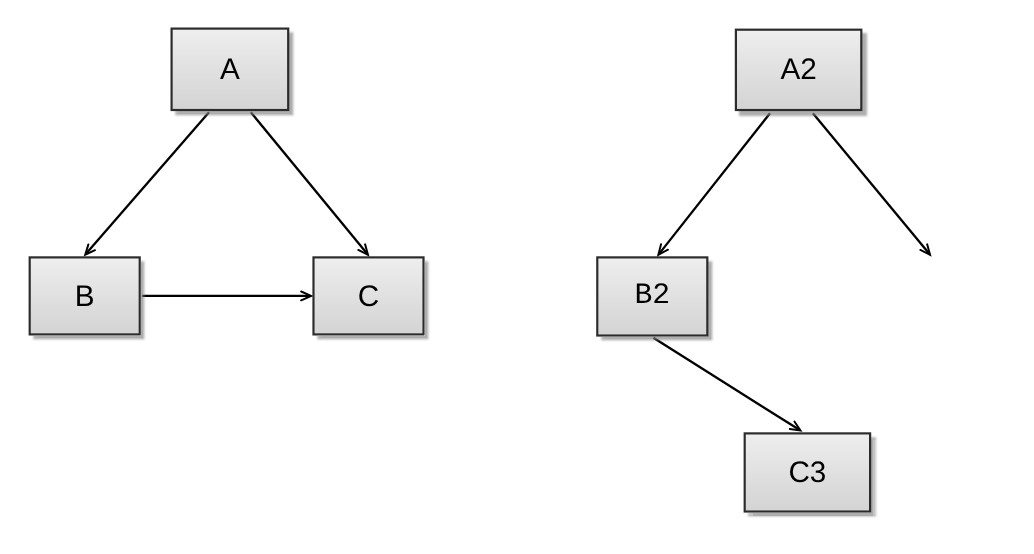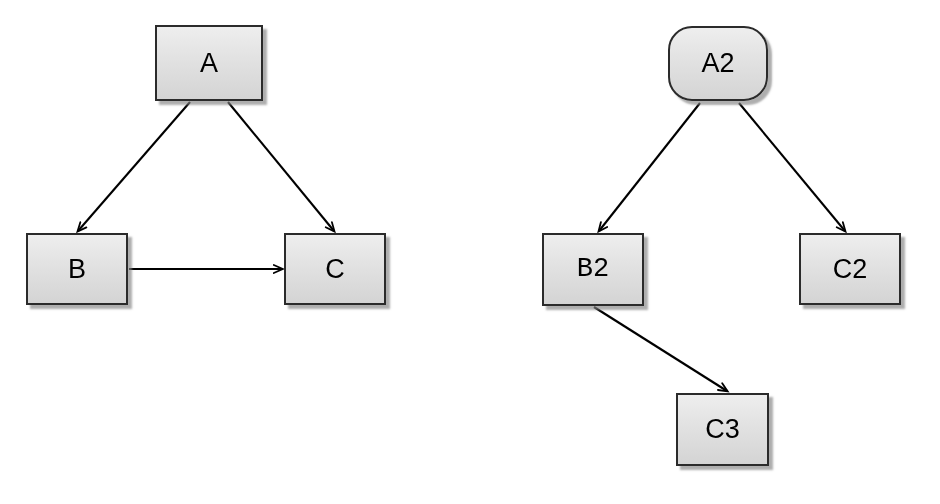--- a/index.html
+++ b/index.html
@@ -75,29 +75,26 @@
   </div>
 
   <div class="node" style="left: 26px; top: 233px; width: 102px; height: 72px;">
     <span class="node-label">B</span>
   </div>
 
   <div class="node" style="left: 284px; top: 233px; width: 102px; height: 72px;">
     <span class="node-label">C</span>
   </div>
 
-  <div class="node" style="left: 668px; top: 26px; width: 100px; height: 75px; border-radius: 24px;">
+  <div class="node" style="left: 668px; top: 26px; width: 116px; height: 75px;">
     <span class="node-label">A2</span>
   </div>
 
   <div class="node" style="left: 542px; top: 233px; width: 102px; height: 73px; font-family: Liberation Mono, monospace;">
     <span class="node-label">B2</span>
   </div>
 
-  <div class="node" style="left: 799px; top: 233px; width: 102px; height: 72px;">
-    <span class="node-label">C2</span>
-  </div>
 
-  <div class="node" style="left: 676px; top: 393px; width: 93px; height: 73px; justify-content: center;">
+  <div class="node" style="left: 676px; top: 393px; width: 116px; height: 73px; justify-content: center;">
     <span class="node-label">C3</span>
   </div>
 
 </div>
 
 </body></html>

